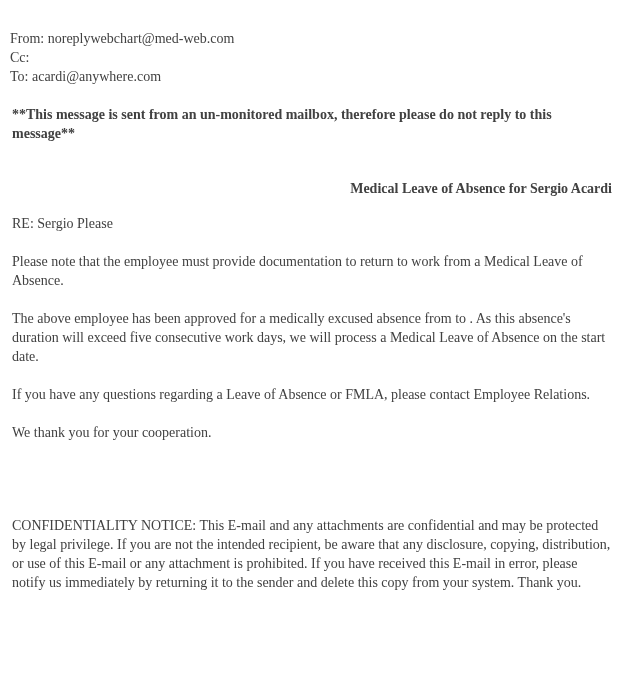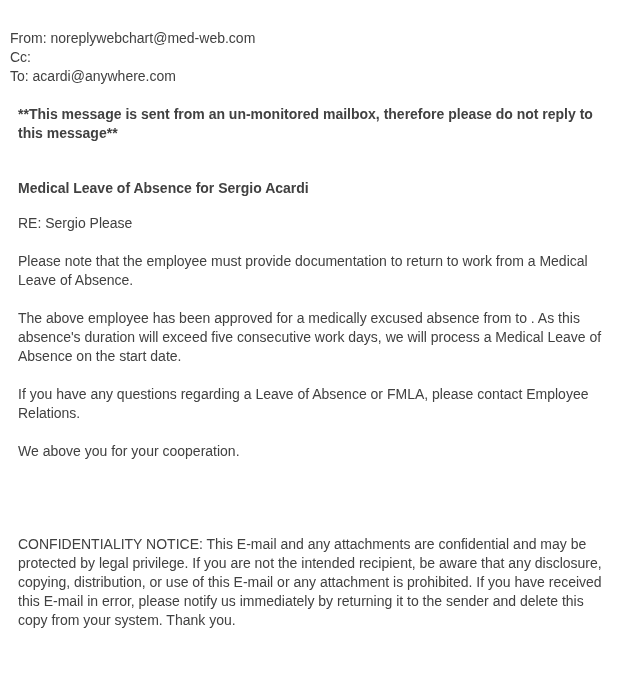--- a/index.html
+++ b/index.html
@@ -4,29 +4,29 @@
 <style>
   html, body { margin: 0; padding: 0; background: #ffffff; }
   .page {
     position: relative;
     width: 618px;
     height: 693px;
     background: #ffffff;
     box-sizing: border-box;
     padding: 29px 4px 0 10px;
     overflow: hidden;
-    font-family: Liberation Sans, sans-serif;
+    font-family: Liberation Serif, serif;
     font-size: 14px;
     line-height: 19px;
     color: #414141;
   }
-  .page p { margin: 8px; padding: 0; }
+  .page p { margin: 2px; padding: 0; }
   .headers p { margin: 0; }
   .warning   { font-weight: bold; margin-top: 19px !important; }
-  .title     { font-weight: bold; margin-top: 36px !important; }
+  .title     { font-weight: bold; margin-top: 36px !important; text-align: right; }
   .re-line   { margin-top: 16px !important; }
   .para      { margin-top: 19px !important; }
   .conf      { margin-top: 74px !important; }
 </style>
 </head>
 <body>
 
 <div class="page">
 
   <div class="headers">
@@ -40,17 +40,17 @@
   <p class="title">Medical Leave of Absence for Sergio Acardi</p>
 
   <p class="re-line">RE: Sergio Please</p>
 
   <p class="para">Please note that the employee must provide documentation to return to work from a Medical Leave of Absence.</p>
 
   <p class="para">The above employee has been approved for a medically excused absence from to . As this absence's duration will exceed five consecutive work days, we will process a Medical Leave of Absence on the start date.</p>
 
   <p class="para">If you have any questions regarding a Leave of Absence or FMLA, please contact Employee Relations.</p>
 
-  <p class="para">We above you for your cooperation.</p>
+  <p class="para">We thank you for your cooperation.</p>
 
   <p class="conf">CONFIDENTIALITY NOTICE: This E-mail and any attachments are confidential and may be protected by legal privilege. If you are not the intended recipient, be aware that any disclosure, copying, distribution, or use of this E-mail or any attachment is prohibited. If you have received this E-mail in error, please notify us immediately by returning it to the sender and delete this copy from your system. Thank you.</p>
 
 </div>
 
 </body></html>

